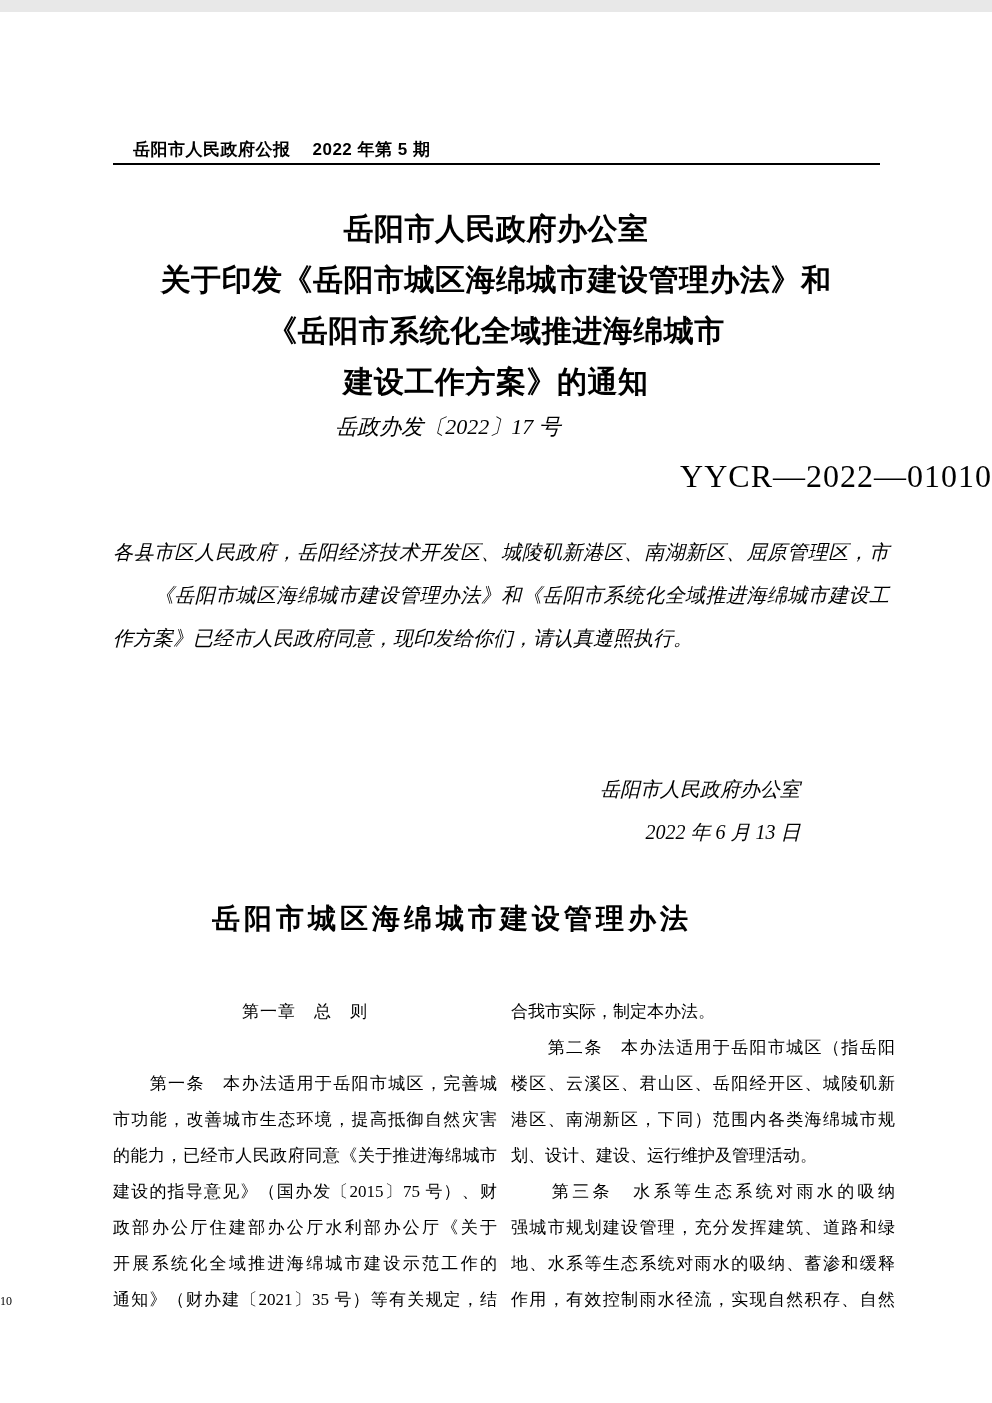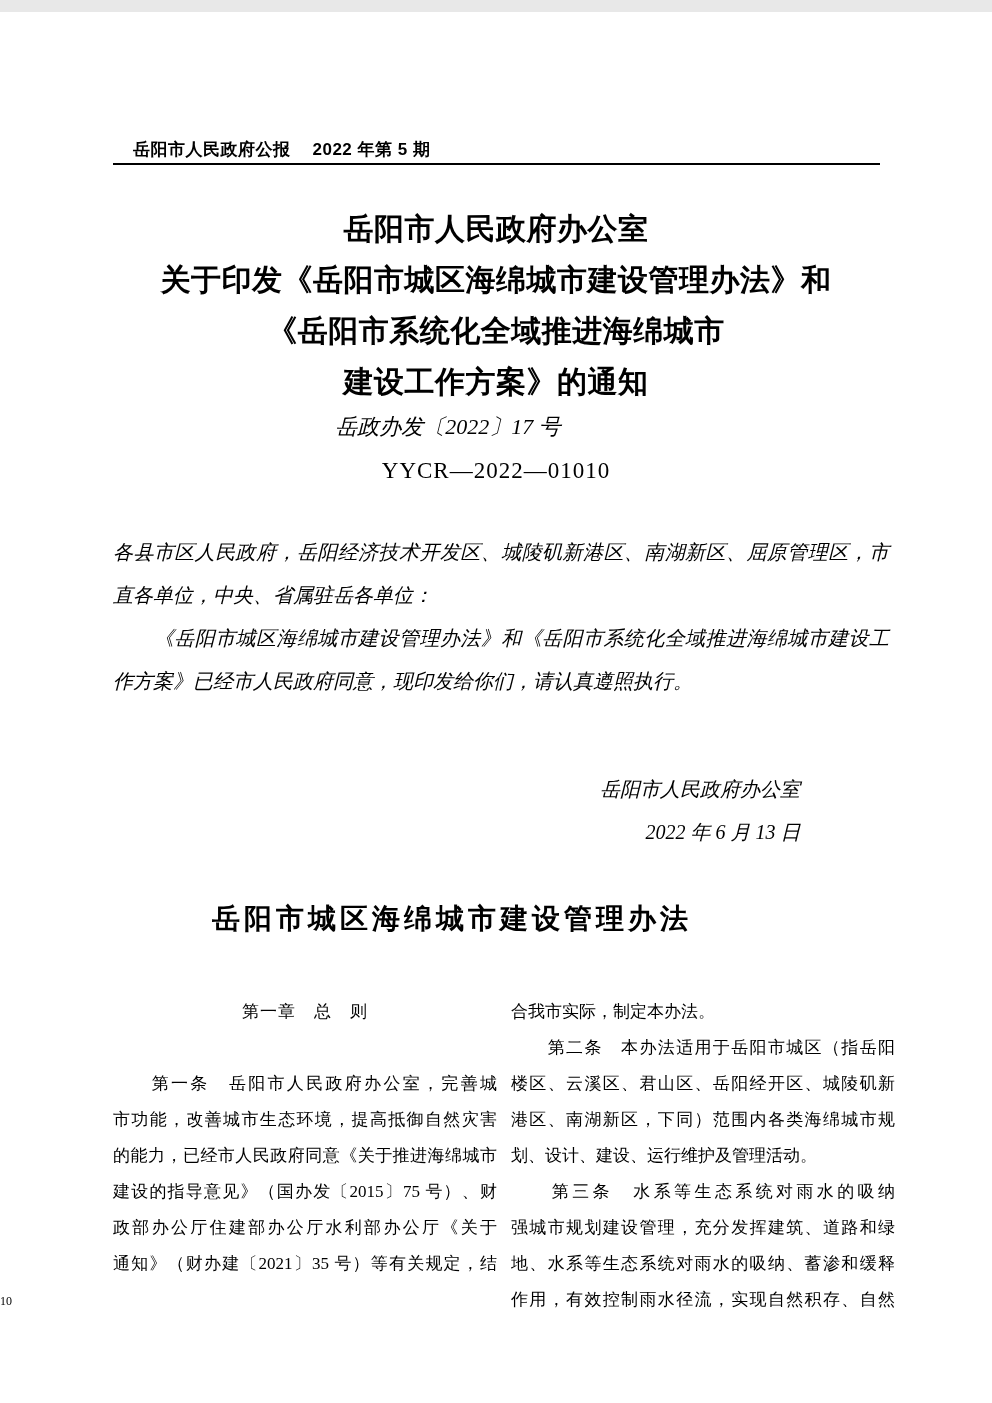--- a/index.html
+++ b/index.html
@@ -55,22 +55,22 @@
     text-align: center;
     font-size: 22px;
     font-style: italic;
     white-space: nowrap;
   }
   .index-number {
     position: absolute;
     left: 0;
     top: 446px;
     width: 992px;
-    text-align: center;
-    font-size: 23px;
+    text-align: right;
+    font-size: 32px;
     letter-spacing: 1px;
     white-space: nowrap;
   }
   
   .notice-body {
     position: absolute;
     left: 113px;
     top: 519px;
     width: 776px;
     font-size: 20px;
@@ -134,41 +134,41 @@
     <div class="t-line">关于印发《岳阳市城区海绵城市建设管理办法》和</div>
     <div class="t-line">《岳阳市系统化全域推进海绵城市</div>
     <div class="t-line">建设工作方案》的通知</div>
   </div>
 
   <div class="doc-number">岳政办发〔2022〕17 号</div>
   <div class="index-number">YYCR—2022—01010</div>
 
   <div class="notice-body">
     <div class="b-line justify">各县市区人民政府，岳阳经济技术开发区、城陵矶新港区、南湖新区、屈原管理区，市</div>
-    <div class="b-line">直各单位，中央、省属驻岳各单位：</div>
     <div class="b-line justify">　　《岳阳市城区海绵城市建设管理办法》和《岳阳市系统化全域推进海绵城市建设工</div>
     <div class="b-line">作方案》已经市人民政府同意，现印发给你们，请认真遵照执行。</div>
   </div>
 
   <div class="signature">
     <div class="sig-line">岳阳市人民政府办公室</div>
     <div class="sig-line sig-date">2022 年 6 月 13 日</div>
   </div>
 
   <div class="reg-title">岳阳市城区海绵城市建设管理办法</div>
 
   <div class="columns">
     <div class="col col-left">
       <div class="c-line chapter-heading">第一章　总　则</div>
       <div class="c-line"></div>
-      <div class="c-line justify">　　第一条　岳阳市人民政府办公室，完善城</div>
+      <div class="c-line justify">　　第一条　本办法适用于岳阳市城区，完善城</div>
       <div class="c-line justify">市功能，改善城市生态环境，提高抵御自然灾害</div>
       <div class="c-line justify">的能力，已经市人民政府同意《关于推进海绵城市</div>
       <div class="c-line justify">建设的指导意见》（国办发〔2015〕75 号）、财</div>
       <div class="c-line justify">政部办公厅住建部办公厅水利部办公厅《关于</div>
+      <div class="c-line justify">开展系统化全域推进海绵城市建设示范工作的</div>
       <div class="c-line justify">通知》（财办建〔2021〕35 号）等有关规定，结</div>
     </div>
     <div class="col col-right">
       <div class="c-line">合我市实际，制定本办法。</div>
       <div class="c-line justify">　　第二条　本办法适用于岳阳市城区（指岳阳</div>
       <div class="c-line justify">楼区、云溪区、君山区、岳阳经开区、城陵矶新</div>
       <div class="c-line justify">港区、南湖新区，下同）范围内各类海绵城市规</div>
       <div class="c-line">划、设计、建设、运行维护及管理活动。</div>
       <div class="c-line justify">　　第三条　水系等生态系统对雨水的吸纳</div>
       <div class="c-line justify">强城市规划建设管理，充分发挥建筑、道路和绿</div>

